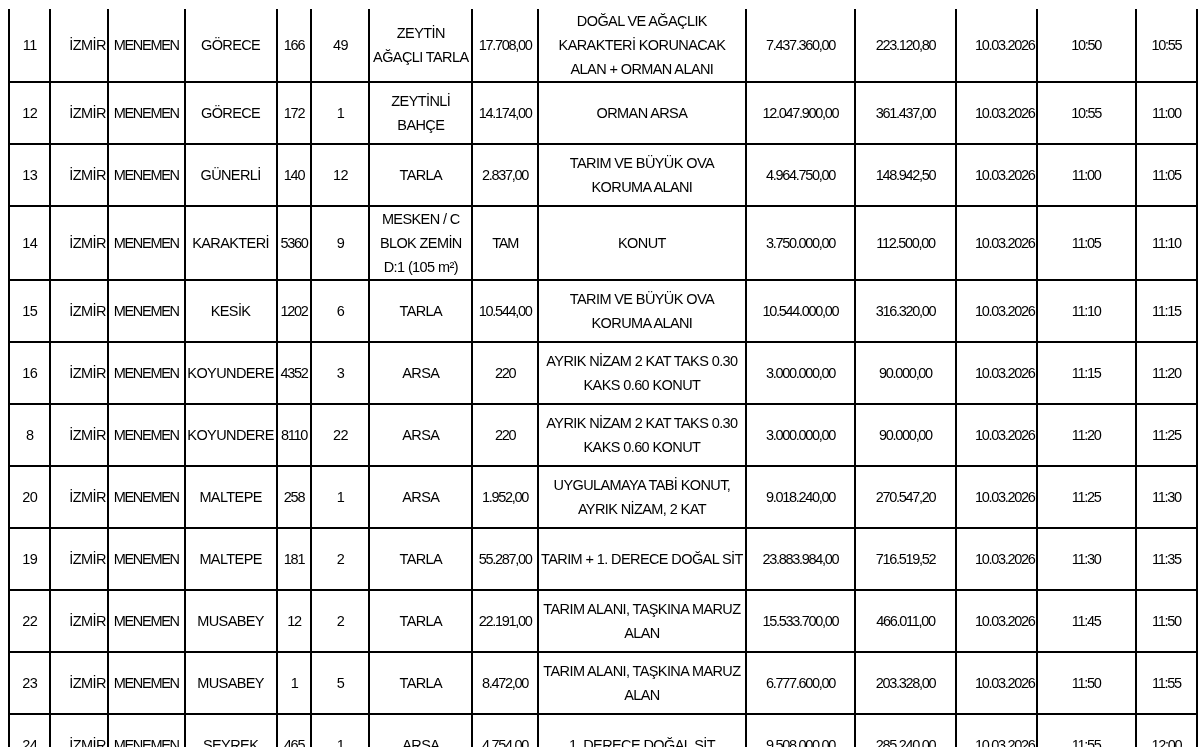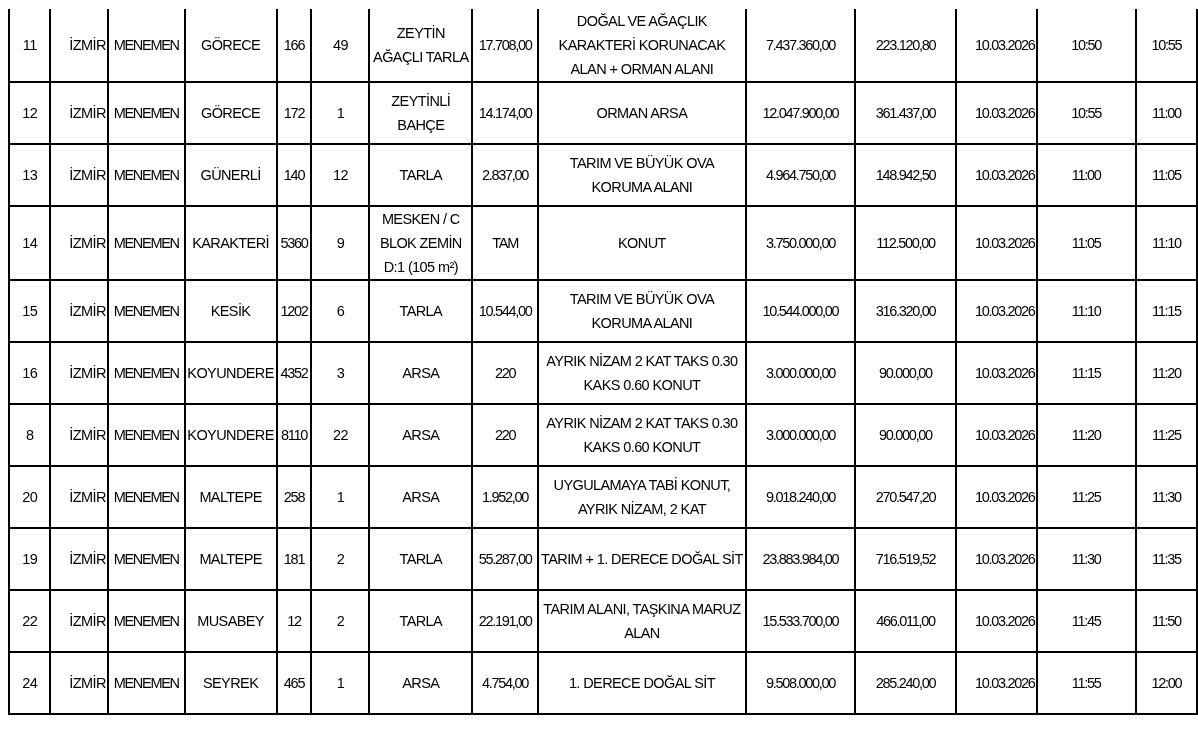--- a/index.html
+++ b/index.html
@@ -235,20 +235,36 @@
     <td class="wrap">TARLA</td>
     <td class="tight">22.191,00</td>
     <td class="wrap">TARIM ALANI, TAŞKINA MARUZ ALAN</td>
     <td class="tight">15.533.700,00</td>
     <td class="tight">466.011,00</td>
     <td class="tight left">10.03.2026</td>
     <td class="tight">11:45</td>
     <td class="tight">11:50</td>
   </tr>
 
+  <tr class="r-norm">
+    <td>23</td>
+    <td class="left">İZMİR</td>
+    <td class="tight">MENEMEN</td>
+    <td>MUSABEY</td>
+    <td class="tight">1</td>
+    <td>5</td>
+    <td class="wrap">TARLA</td>
+    <td class="tight">8.472,00</td>
+    <td class="wrap">TARIM ALANI, TAŞKINA MARUZ ALAN</td>
+    <td class="tight">6.777.600,00</td>
+    <td class="tight">203.328,00</td>
+    <td class="tight left">10.03.2026</td>
+    <td class="tight">11:50</td>
+    <td class="tight">11:55</td>
+  </tr>
 
   <tr class="r-norm">
     <td>24</td>
     <td class="left">İZMİR</td>
     <td class="tight">MENEMEN</td>
     <td>SEYREK</td>
     <td class="tight">465</td>
     <td>1</td>
     <td class="wrap">ARSA</td>
     <td class="tight">4.754,00</td>

